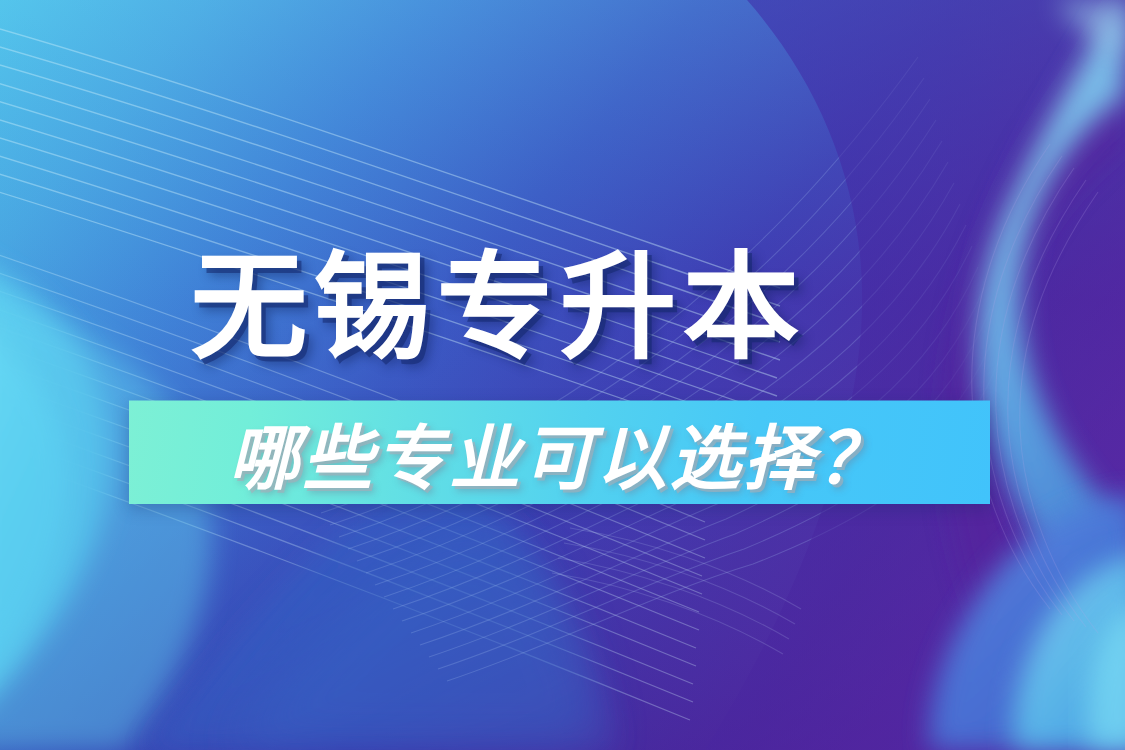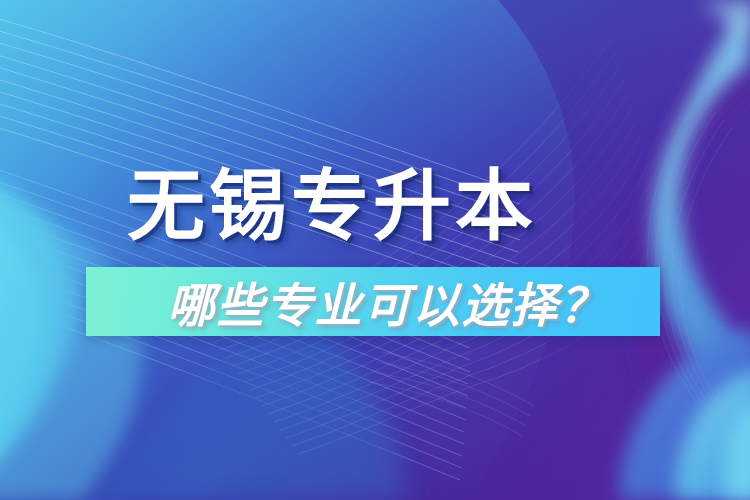--- a/index.html
+++ b/index.html
@@ -85,21 +85,20 @@
     font-size: 47px;
     font-weight: 700;
     font-style: italic;
     color: #ffffff;
     letter-spacing: 2px;
     font-family: "DejaVu Sans", "Liberation Sans", sans-serif;
     text-shadow:
        2px 2px 0 rgba(165,175,185,0.65),
        3px 3px 5px rgba(110,125,150,0.45);
     white-space: nowrap;
-    padding-left: 15px;
   }
 </style>
 </head>
 <body>
 
 <div id="banner">
 
   <svg id="bg-svg" viewBox="0 0 750 500" preserveAspectRatio="none" xmlns="http://www.w3.org/2000/svg">
     <defs>
 

